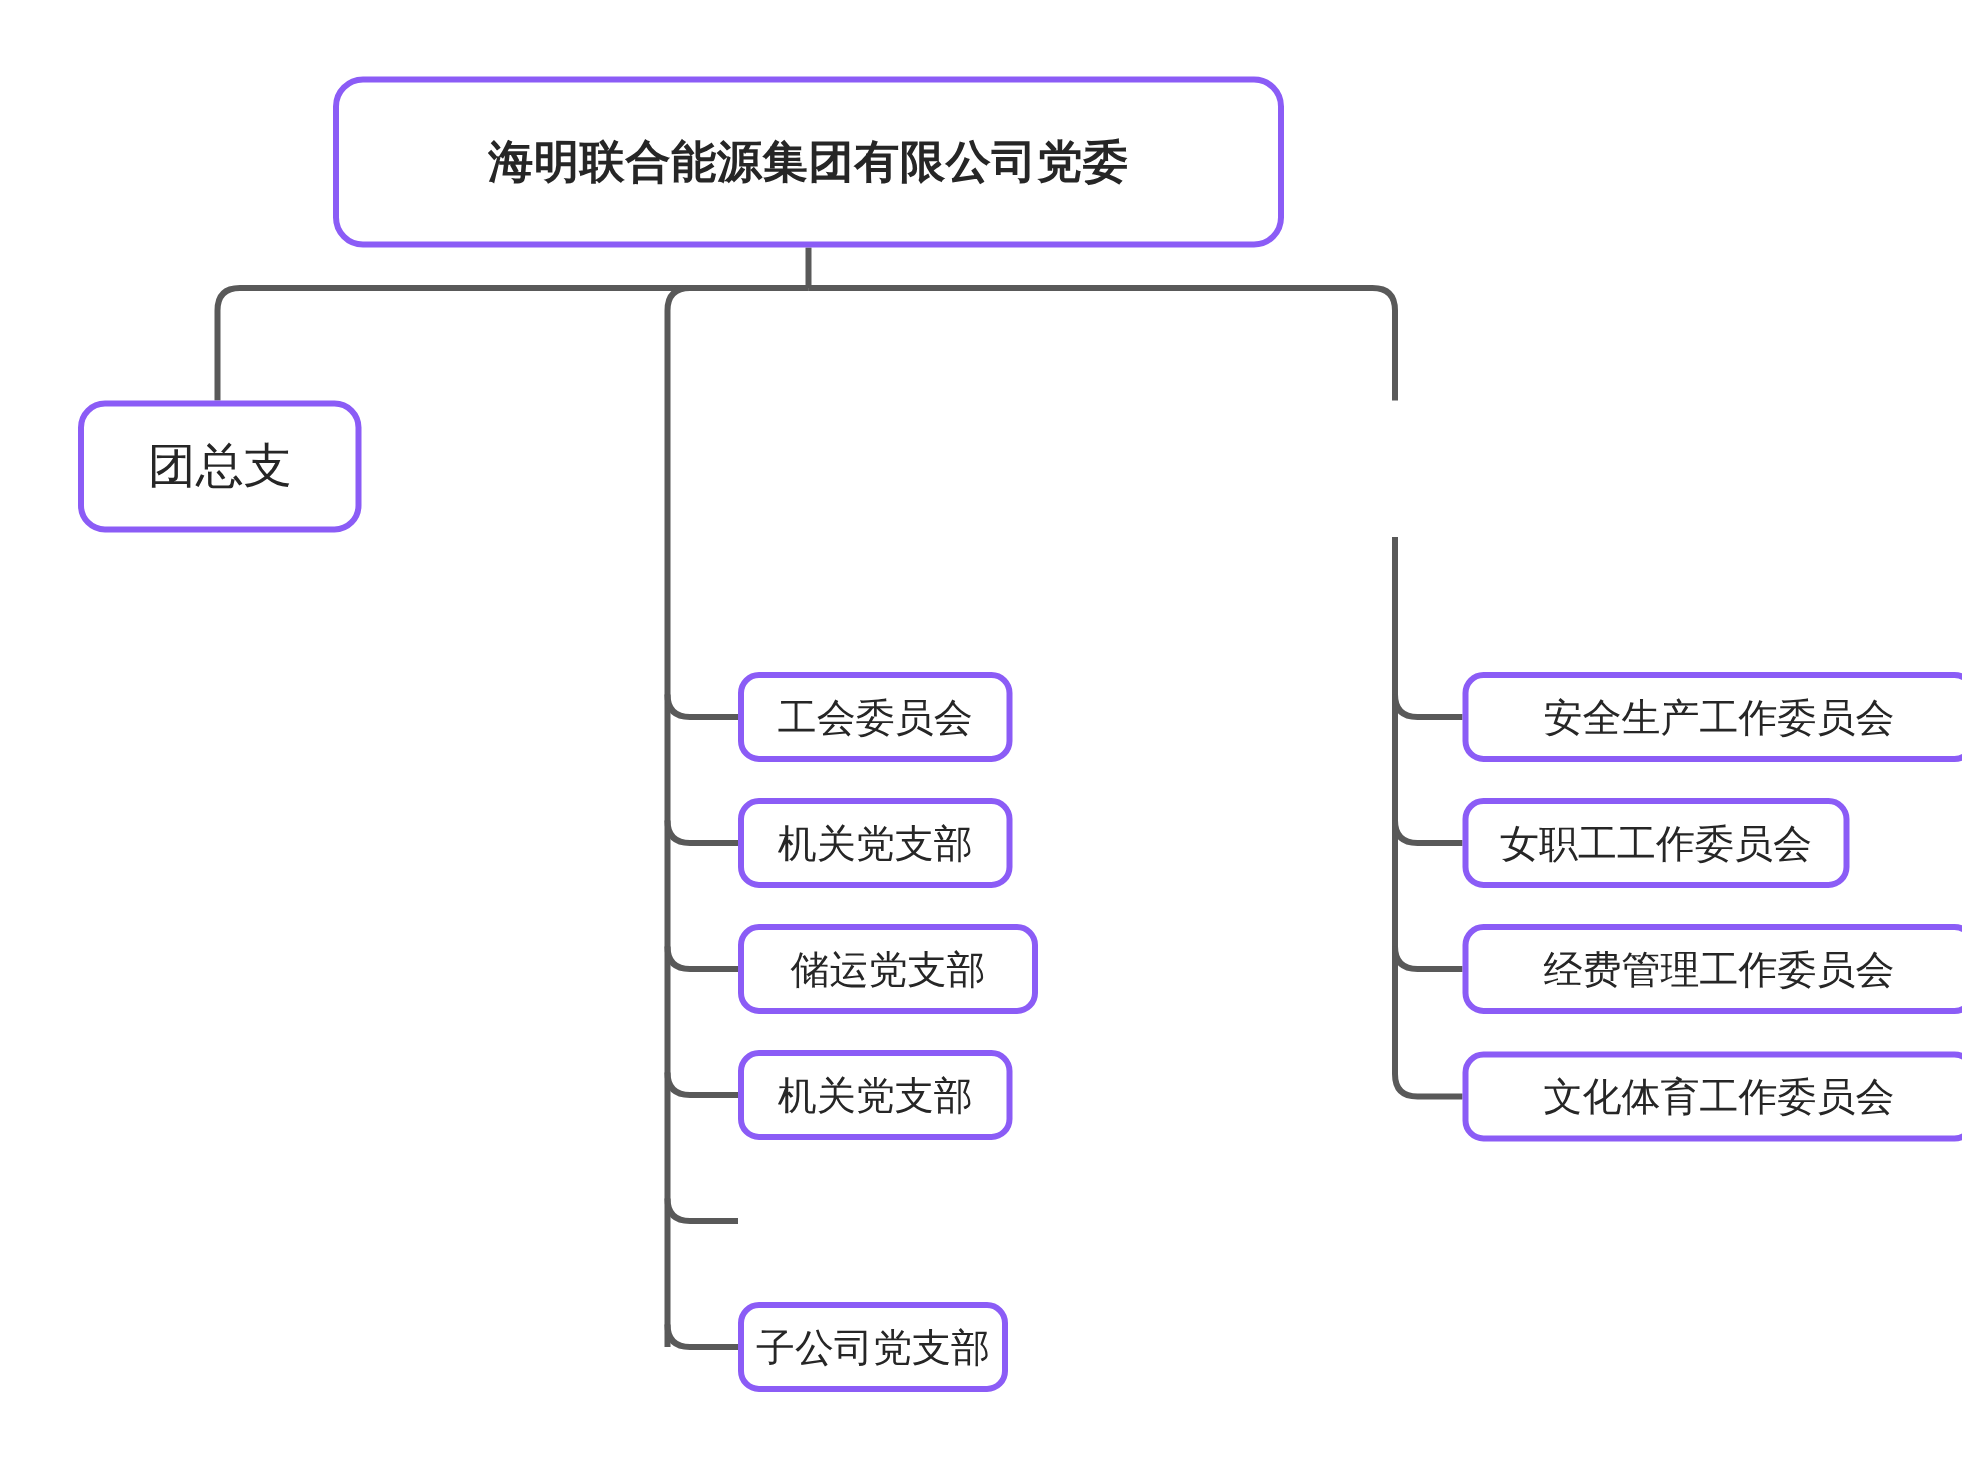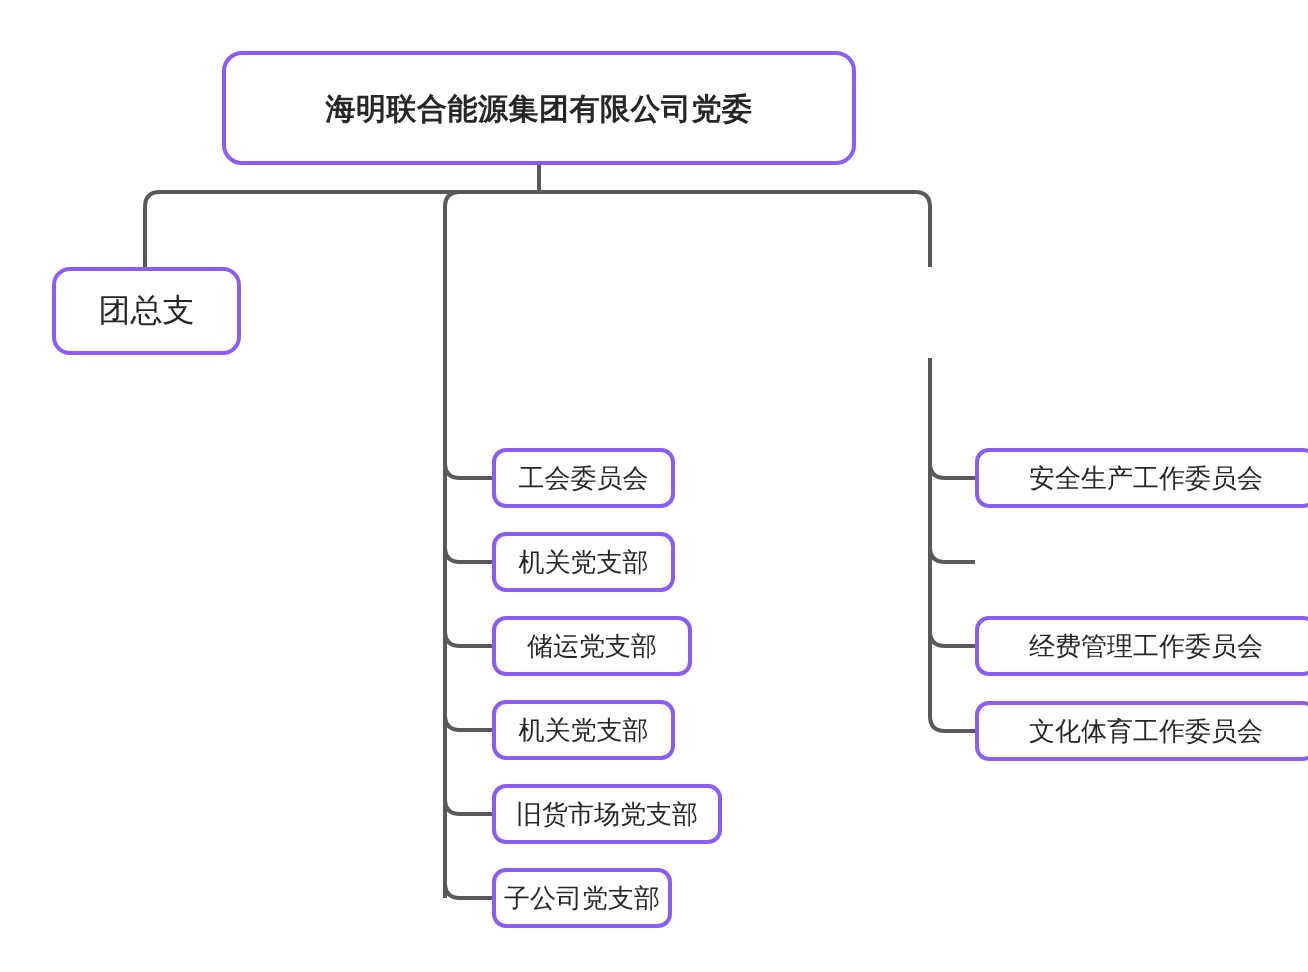--- a/index.html
+++ b/index.html
@@ -138,29 +138,29 @@
   </div>
   <div class="node node--branch" style="top:532px">
     <span class="node-label">机关党支部</span>
   </div>
   <div class="node node--branch" style="top:616px; width:200px">
     <span class="node-label">储运党支部</span>
   </div>
   <div class="node node--branch" style="top:700px">
     <span class="node-label">机关党支部</span>
   </div>
-  <div class="node node--branch-wide" style="top:784px">
-    <span class="node-label">旧货市场党支部</span>
-  </div>
   <div class="node node--branch" style="top:868px; width:180px">
     <span class="node-label">子公司党支部</span>
   </div>
 
   <div class="node node--committee" style="top:448px">
     <span class="node-label">安全生产工作委员会</span>
+  </div>
+  <div class="node node--committee" style="top:532px; width:258px">
+    <span class="node-label">女职工工作委员会</span>
   </div>
   <div class="node node--committee" style="top:616px">
     <span class="node-label">经费管理工作委员会</span>
   </div>
   <div class="node node--committee" style="top:701px">
     <span class="node-label">文化体育工作委员会</span>
   </div>
 
 </div>
 

